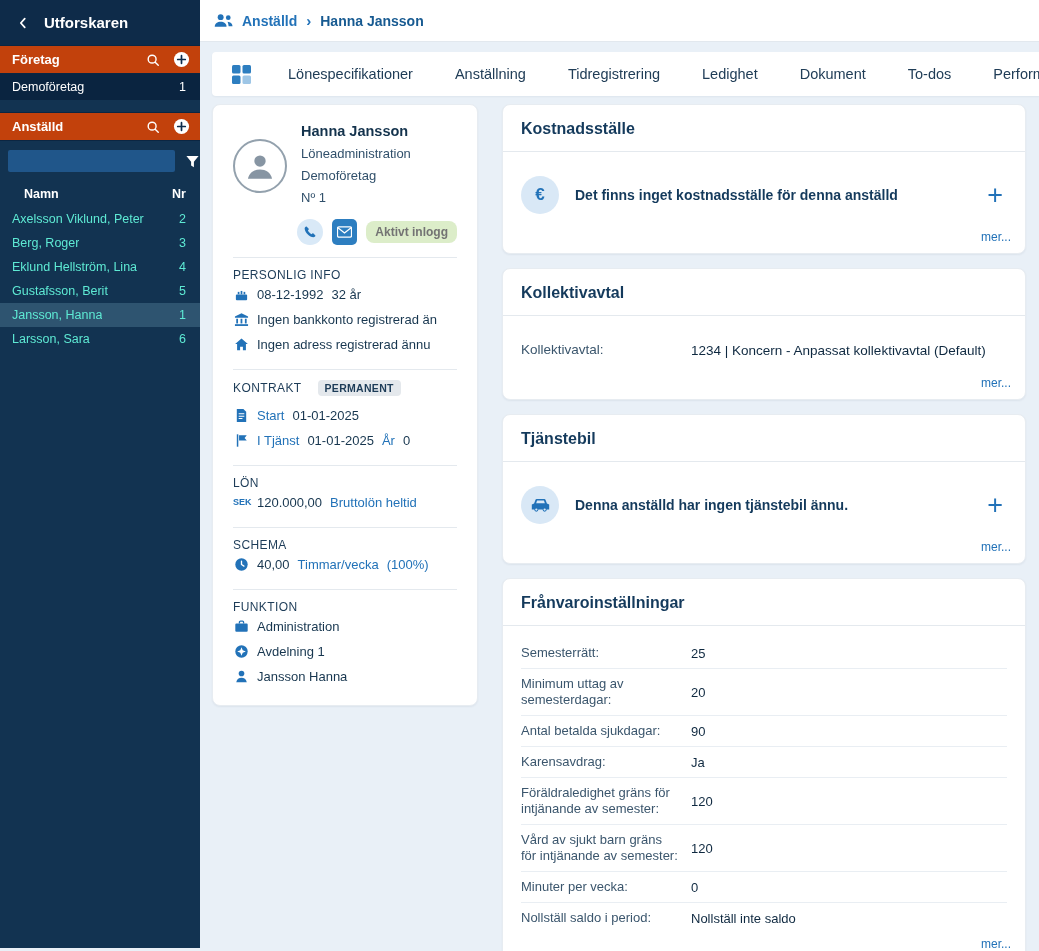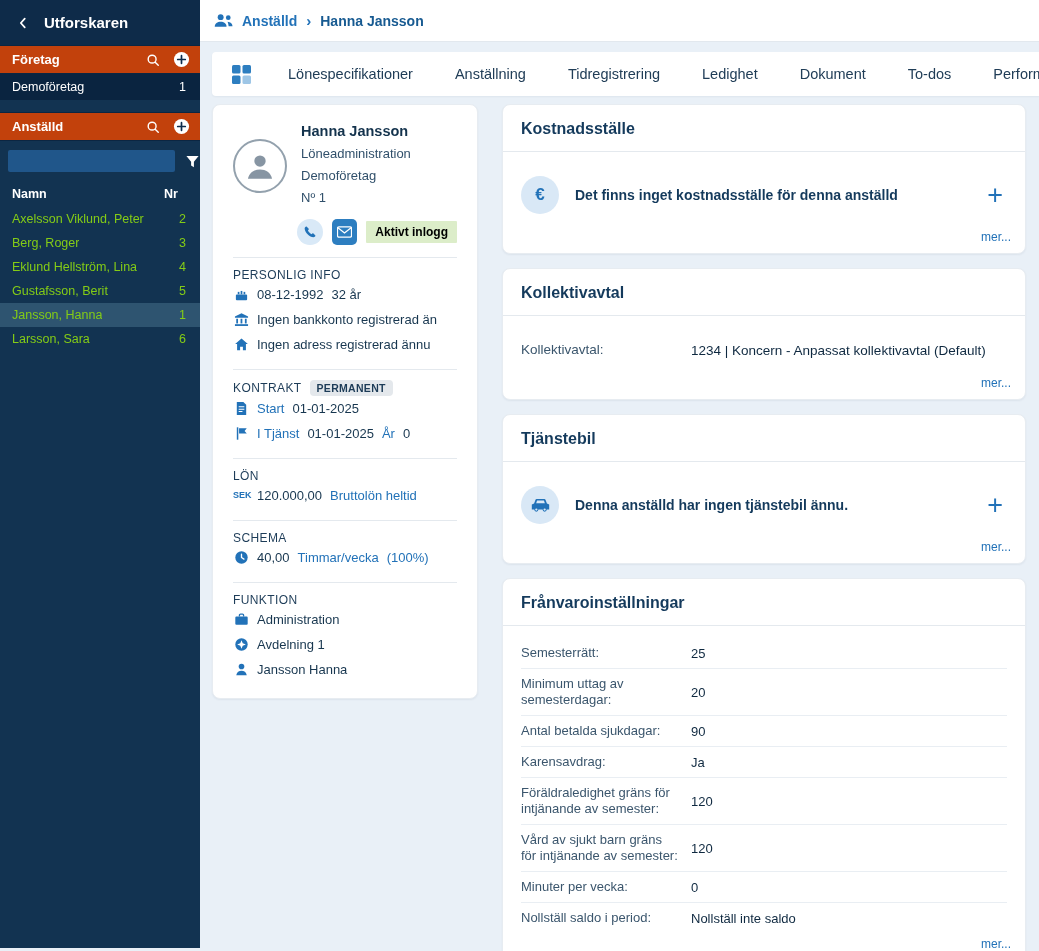--- a/index.html
+++ b/index.html
@@ -11,23 +11,23 @@
   .sidebar { width:200px; flex-shrink:0; background:#123351; color:#fff; display:flex; flex-direction:column; }
   .sb-header { height:45px; display:flex; align-items:center; gap:12px; padding:0 14px; font-size:15px; font-weight:bold; background:#0e2b49; }
   .sb-section { height:29px; background:#c2410c; border-top:1px solid #0b2642; border-bottom:1px solid #0b2642; display:flex; align-items:center; gap:10px; padding:0 10px 0 12px; font-size:13px; font-weight:bold; cursor:pointer; }
   .sb-section .sp { flex:1; }
   .sb-iconbtn { width:18px; height:18px; display:flex; align-items:center; justify-content:center; cursor:pointer; }
   .sb-company { height:26px; background:#0a2440; display:flex; align-items:center; padding:0 14px 0 12px; font-size:12.5px; cursor:pointer; }
   .sb-company .nr { margin-left:auto; }
   .sb-gap { height:12px; }
   .sb-search { display:flex; align-items:center; gap:10px; padding:9px 10px 7px 8px; }
   .sb-search input { flex:1; height:22px; border:none; border-radius:2px; background:#20568a; color:#fff; padding:0 6px; font-size:12px; outline:none; }
-  .sb-cols { display:flex; padding:8px 22px 6px 12px; font-size:12.5px; font-weight:bold; }
+  .sb-cols { display:flex; padding:8px 14px 6px 12px; font-size:12.5px; font-weight:bold;margin-left:12px; }
   .sb-cols .nr { margin-left:auto; }
-  .sb-row { height:24px; display:flex; align-items:center; padding:0 14px 0 12px; font-size:12.5px; color:#84cc16; cursor:pointer; }
+  .sb-row { height:24px; display:flex; align-items:center; padding:0 14px 0 12px; font-size:12.5px; color:#5eead4; cursor:pointer; }
   .sb-row .nr { margin-left:auto; }
   .sb-row.selected { background:#2e5470; }
   .sb-row .nm { white-space:nowrap; overflow:hidden; text-overflow:ellipsis; max-width:160px; }
 
   
   .main { flex:1; display:flex; flex-direction:column; min-width:0; }
   .crumb-bar { height:42px; background:#fff; border-bottom:1px solid #e2e8ee; display:flex; align-items:center; gap:9px; padding:0 14px; flex-shrink:0; }
   .crumb-link { color:#2272b8; font-size:14px; font-weight:bold; cursor:pointer; }
   .crumb-sep { color:#2272b8; font-size:15px; font-weight:bold; }
   .crumb-cur { color:#175a91; font-size:14px; font-weight:bold; }
@@ -43,23 +43,23 @@
 
   
   .pcard { width:266px; padding:18px 20px 16px; flex-shrink:0; }
   .p-head { display:flex; gap:14px; align-items:center; }
   .avatar { width:54px; height:54px; border:2px solid #93a1ad; border-radius:50%; display:flex; align-items:center; justify-content:center; overflow:hidden; background:#fff; flex-shrink:0; }
   .p-name { font-size:14.5px; font-weight:bold; color:#14334d; margin-bottom:4px; }
   .p-line { font-size:13px; color:#31506b; line-height:22px; }
   .p-actions { display:flex; align-items:center; gap:9px; margin:10px 0 4px 64px; }
   .round-btn { width:26px; height:26px; border-radius:50%; background:#d9e9f7; display:flex; align-items:center; justify-content:center; cursor:pointer; }
   .sq-btn { width:26px; height:26px; border-radius:5px; background:#2d7ec0; display:flex; align-items:center; justify-content:center; cursor:pointer; }
-  .badge-green { background:#dcedc9; color:#000000; font-size:12px; font-weight:bold; padding:4px 9px; border-radius:1px; white-space:nowrap; }
+  .badge-green { background:#dcedc9; color:#737373; font-size:12px; font-weight:bold; padding:4px 9px; border-radius:8px; white-space:nowrap; }
   .divider { border-top:1px solid #e4e9ee; margin:12px 0 10px; }
-  .sec-title-row { display:flex; align-items:center; gap:8px; }
+  .sec-title-row { display:flex; align-items:center; gap:16px; margin-bottom:7px; }
   .sec-title { font-size:12px; font-weight:normal; color:#1d3c58; letter-spacing:.4px; }
   .badge-gray { background:#e4e8ec; color:#1d3c58; font-size:10.5px; font-weight:bold; padding:2px 7px; border-radius:4px; letter-spacing:.3px; }
   .p-item { display:flex; align-items:center; gap:8px; padding:4px 0; font-size:13px; line-height:17px; }
   .p-item .ic { width:16px; height:16px; flex-shrink:0; display:flex; align-items:center; justify-content:center; }
   .v { color:#17364f; }
   .b { color:#2272b8; }
   .sek { font-size:9px; font-weight:bold; color:#2272b8; width:16px; flex-shrink:0; }
 
   
   .rcol { flex:1; display:flex; flex-direction:column; gap:14px; min-width:0; }

